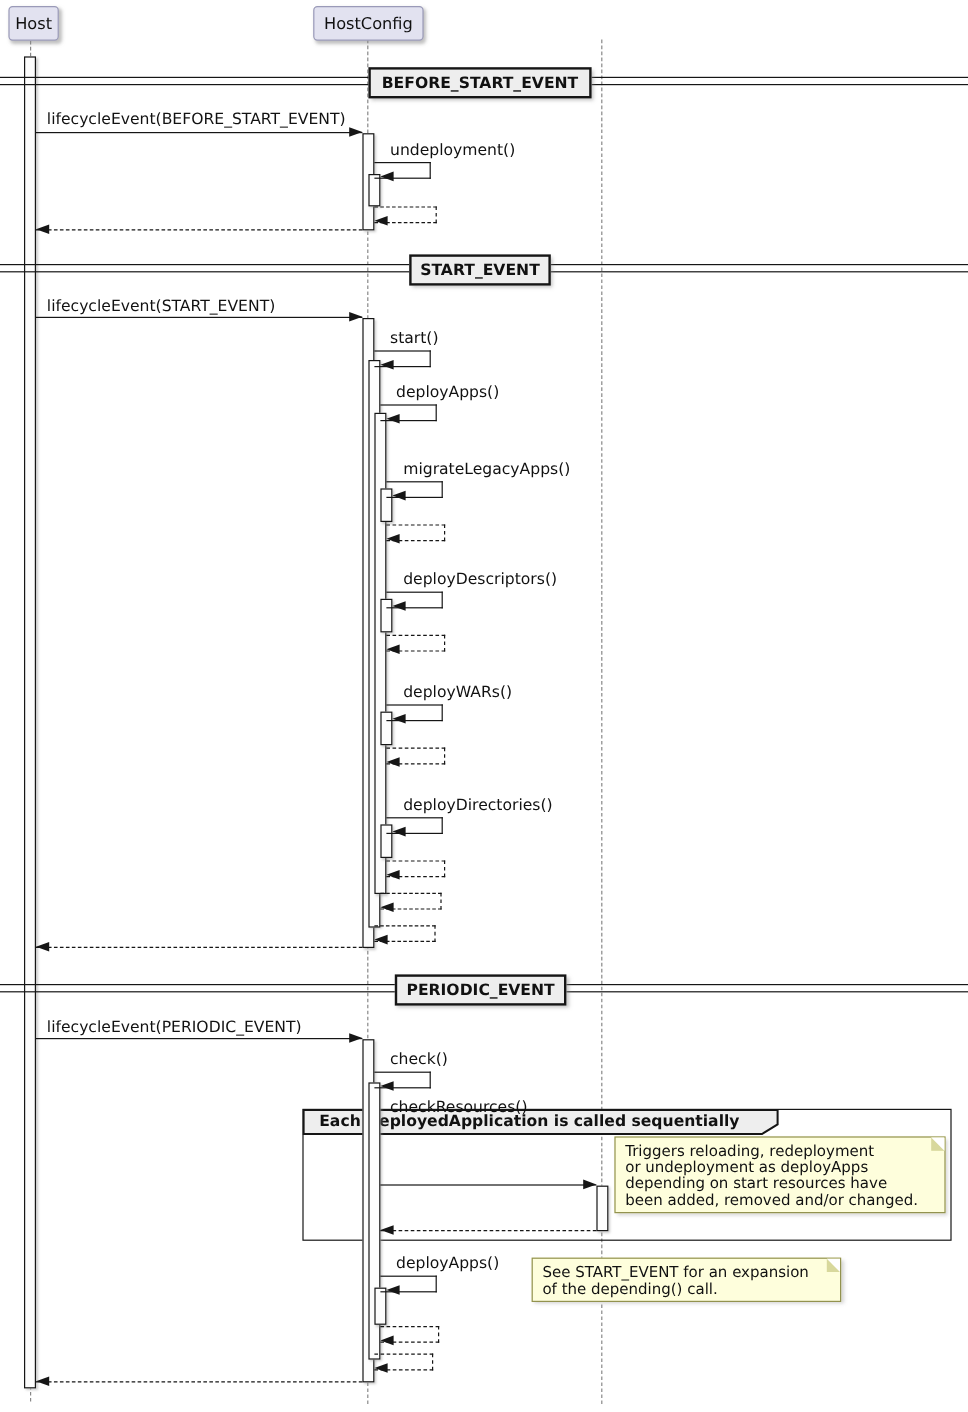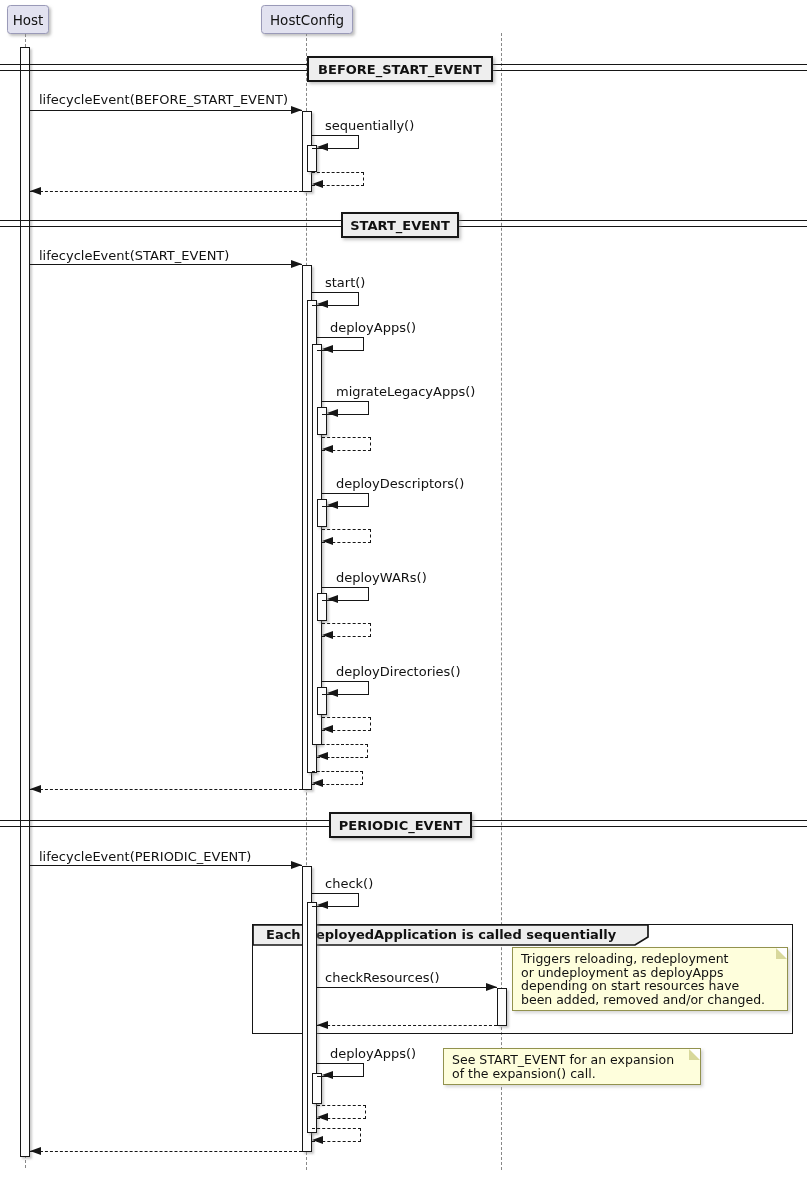--- a/index.html
+++ b/index.html
@@ -81,21 +81,21 @@
   <div class="bar" style="left:317px;top:687px;height:26px;"></div>
   <div class="bar" style="left:302px;top:866px;height:284px;"></div>
   <div class="bar" style="left:307px;top:902px;height:229px;"></div>
   <div class="bar" style="left:312px;top:1073px;height:29px;"></div>
   <div class="bar" style="left:497px;top:988px;height:36px;"></div>
 
   <div class="mlabel" style="left:39px;top:92px;">lifecycleEvent(BEFORE_START_EVENT)</div>
   <div class="hline" style="left:30px;top:110px;width:272px;"></div>
   <div class="ah-r" style="left:291px;top:106px;"></div>
 
-  <div class="mlabel" style="left:325px;top:118px;">sequentially()</div>
+  <div class="mlabel" style="left:325px;top:118px;">undeployment()</div>
   <div class="staple" style="left:312px;top:135px;width:46px;"></div>
   <div class="ah-l" style="left:317px;top:143px;"></div>
 
   <div class="staple dash" style="left:312px;top:172px;width:51px;"></div>
   <div class="ah-l" style="left:312px;top:180px;"></div>
 
   <div class="hline dash" style="left:30px;top:191px;width:272px;"></div>
   <div class="ah-l" style="left:30px;top:187px;"></div>
 
   <div class="mlabel" style="left:39px;top:248px;">lifecycleEvent(START_EVENT)</div>
@@ -144,21 +144,21 @@
   <div class="ah-l" style="left:30px;top:785px;"></div>
 
   <div class="mlabel" style="left:39px;top:849px;">lifecycleEvent(PERIODIC_EVENT)</div>
   <div class="hline" style="left:30px;top:865px;width:272px;"></div>
   <div class="ah-r" style="left:291px;top:861px;"></div>
 
   <div class="mlabel" style="left:325px;top:876px;">check()</div>
   <div class="staple" style="left:312px;top:893px;width:46px;"></div>
   <div class="ah-l" style="left:317px;top:901px;"></div>
 
-  <div class="mlabel" style="left:325px;top:970px;">checkResources()</div>
+  <div class="mlabel" style="left:325px;top:916px;">checkResources()</div>
   <div class="hline" style="left:317px;top:987px;width:180px;"></div>
   <div class="ah-r" style="left:486px;top:983px;"></div>
 
   <div class="hline dash" style="left:317px;top:1025px;width:180px;"></div>
   <div class="ah-l" style="left:317px;top:1021px;"></div>
 
   <div class="mlabel" style="left:330px;top:1046px;">deployApps()</div>
   <div class="staple" style="left:317px;top:1063px;width:46px;"></div>
   <div class="ah-l" style="left:322px;top:1071px;"></div>
   <div class="staple dash" style="left:317px;top:1105px;width:48px;"></div>
@@ -171,19 +171,19 @@
   <div class="ah-l" style="left:30px;top:1147px;"></div>
 
   <div class="note" style="left:512px;top:947px;width:258px;">
     <div>Triggers reloading, redeployment</div>
     <div>or undeployment as deployApps</div>
     <div>depending on start resources have</div>
     <div>been added, removed and/or changed.</div>
   </div>
   <div class="note" style="left:443px;top:1048px;width:240px;">
     <div>See START_EVENT for an expansion</div>
-    <div>of the expansion() call.</div>
+    <div>of the depending() call.</div>
   </div>
 
   <div class="pbox" style="left:7px;top:5px;width:40px;height:27px;">Host</div>
   <div class="pbox" style="left:261px;top:5px;width:90px;height:27px;">HostConfig</div>
 
 </div>
 
 </body></html>

